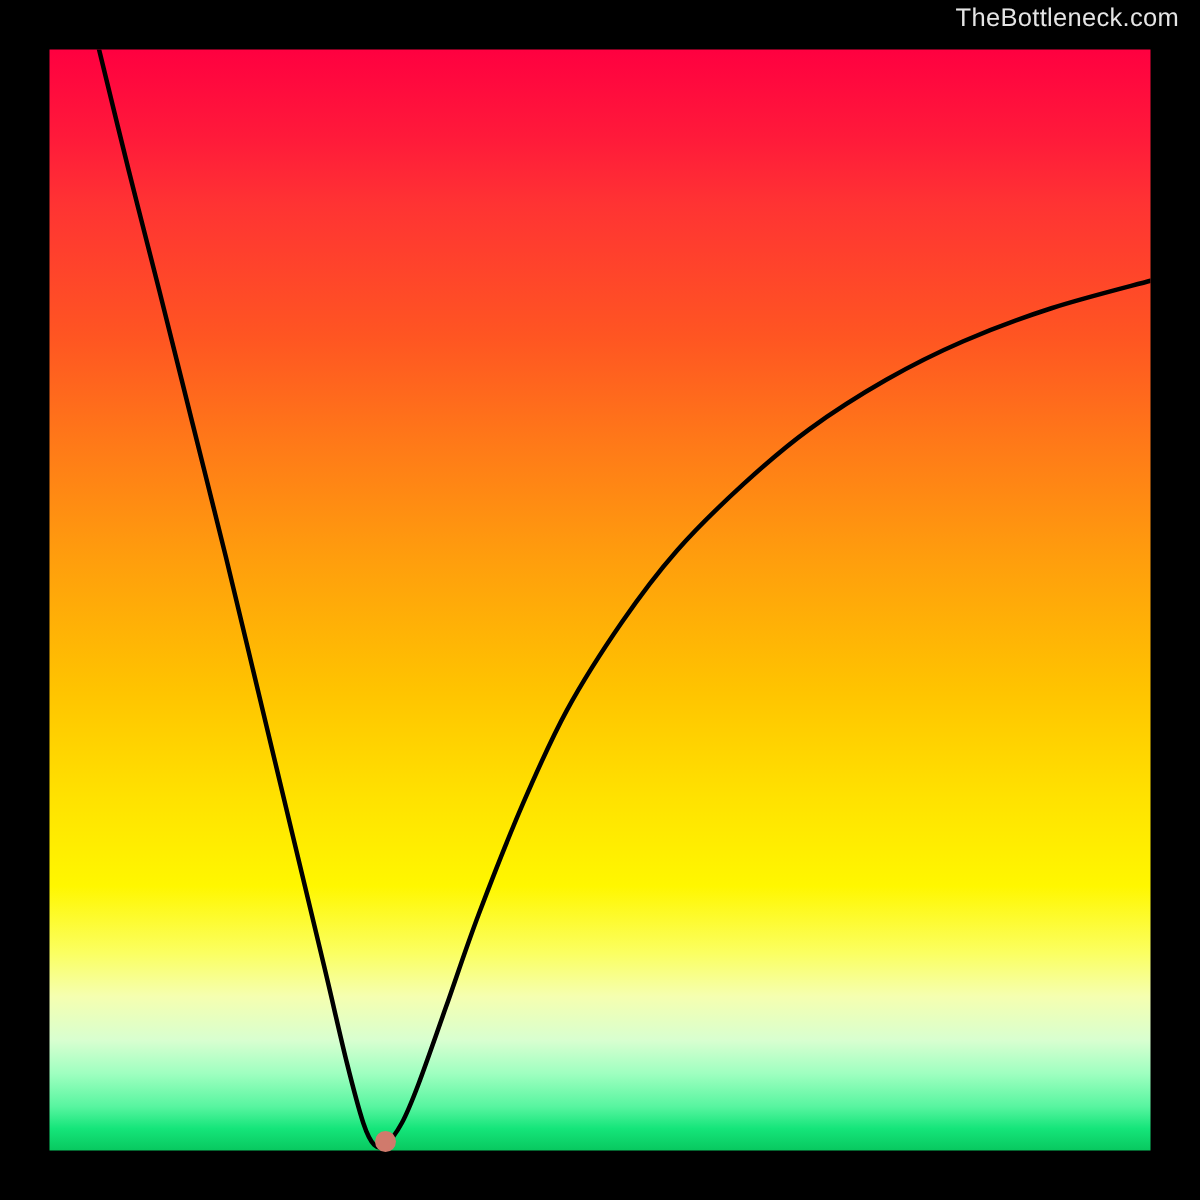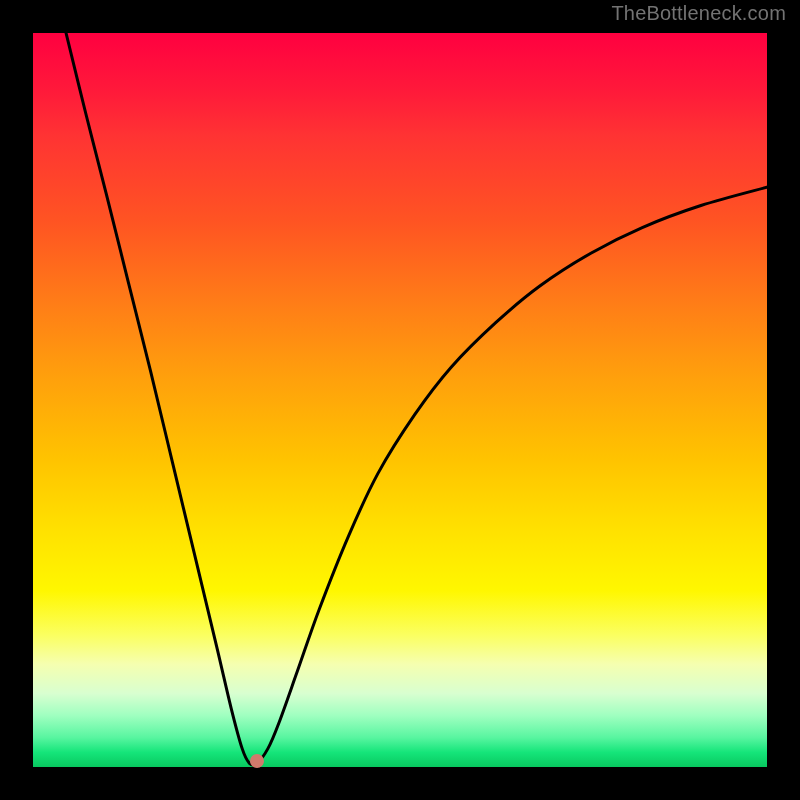--- a/index.html
+++ b/index.html
@@ -8,22 +8,22 @@
     height: 800px;
     background: #000;
     position: relative;
     overflow: hidden;
     font-family: Arial, Helvetica, sans-serif;
   }
   .wm {
     position: absolute;
     top: 2px;
     right: 14px;
-    color: #737373;
-    font-size: 20px;
+    color: #e5e5e5;
+    font-size: 17px;
     font-weight: 500;
     letter-spacing: 0.2px;
     z-index: 10;
   }
   .plot {
     position: absolute;
     left: 33px;
     top: 33px;
     width: 734px;
     height: 734px;

